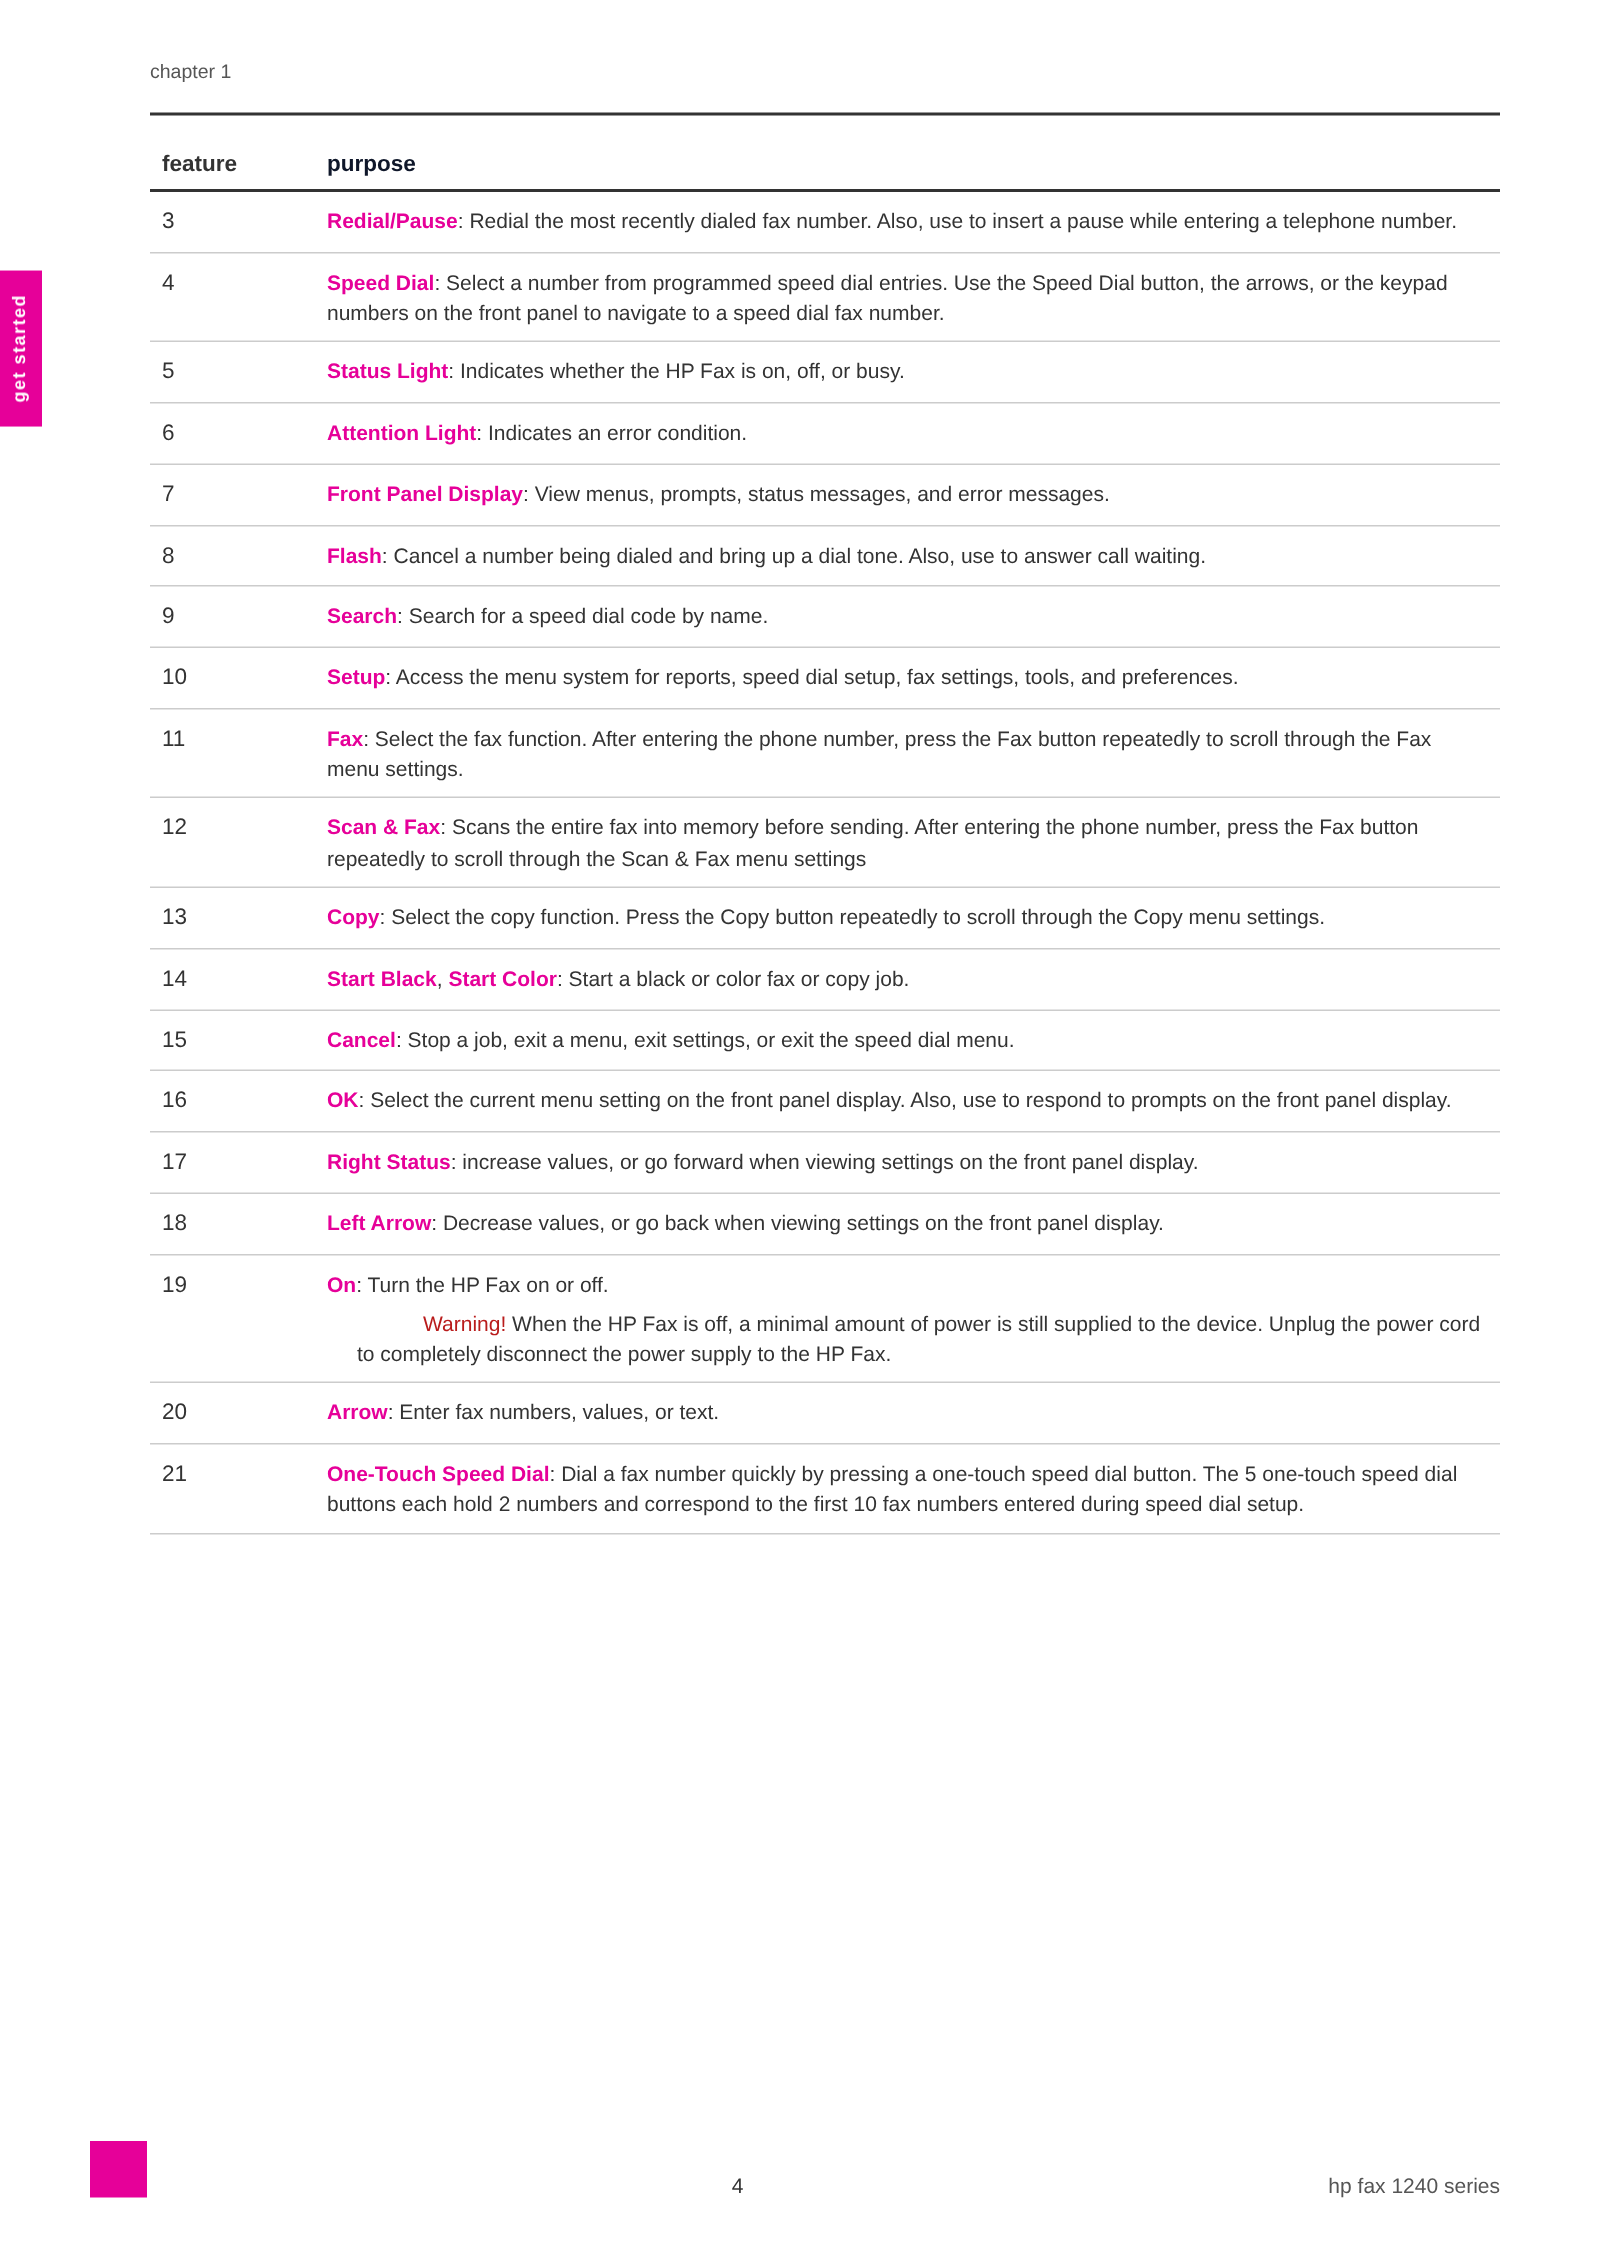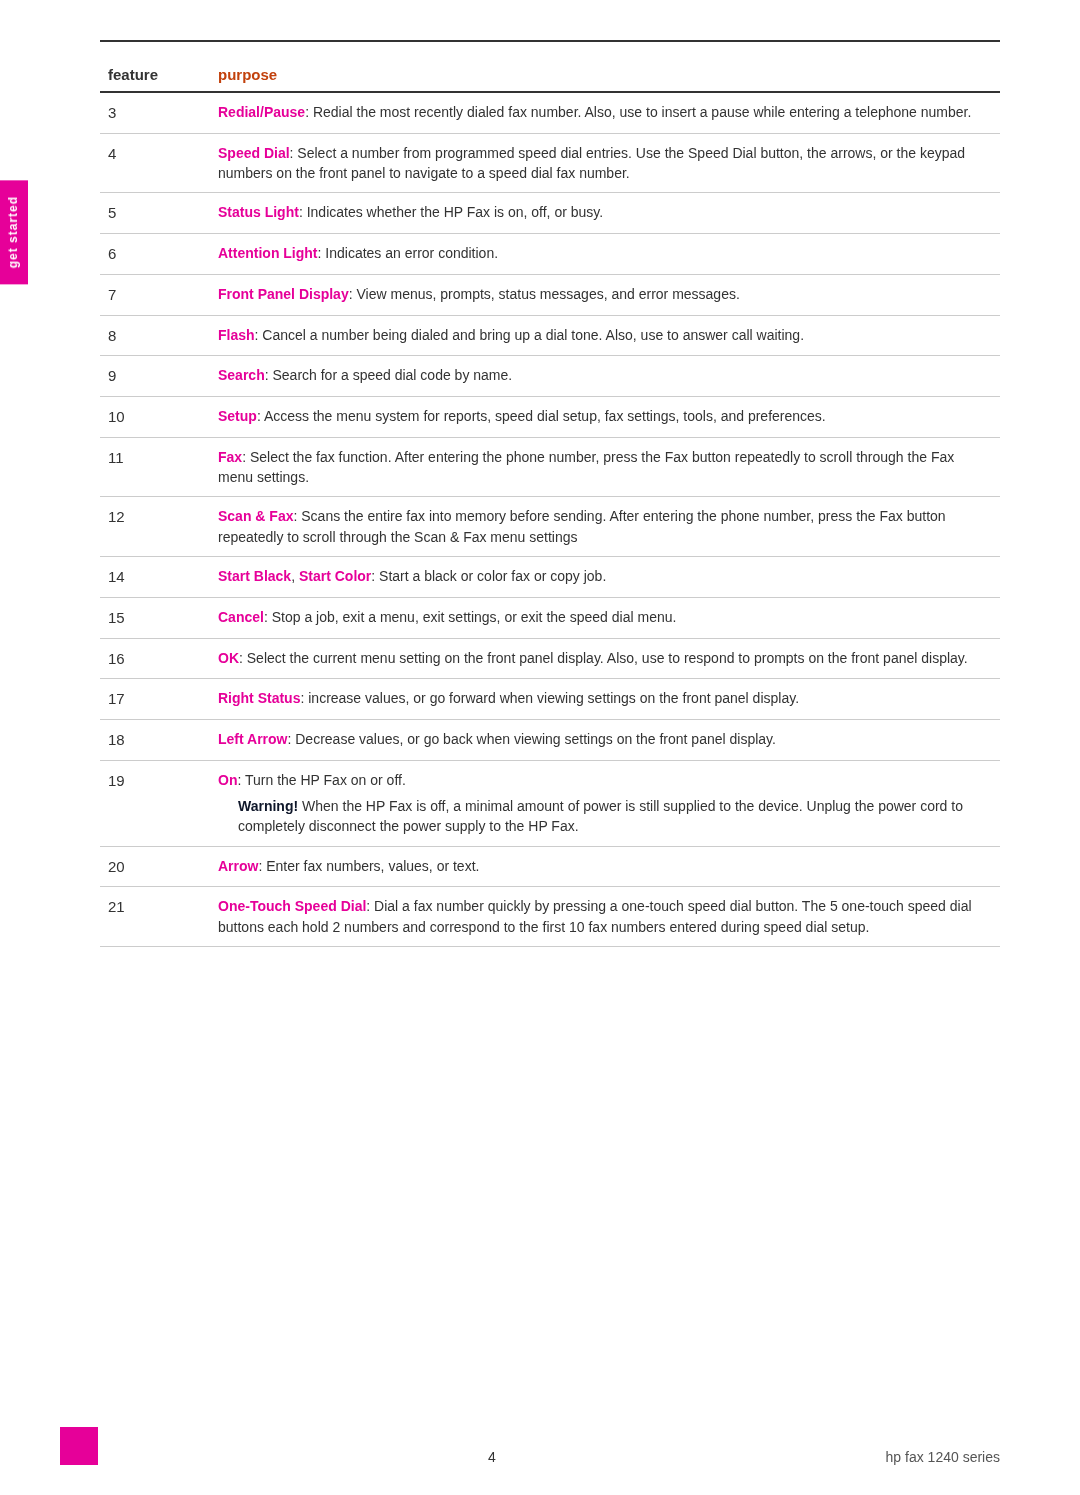--- a/index.html
+++ b/index.html
@@ -60,21 +60,21 @@
       border-top: 2px solid #333;
       border-bottom: 2px solid #333;
       text-align: left;
     }
 
     .feature-table th.col-feature {
       width: 110px;
     }
 
     .feature-table th.col-purpose {
-      color: #c2410c;
+      color: #0f172a;
     }
 
     .feature-table td {
       padding: 9px 12px 9px 8px;
       border-bottom: 1px solid #ccc;
       vertical-align: top;
       line-height: 1.45;
     }
 
     .feature-table td.col-num {
@@ -93,22 +93,23 @@
       font-weight: bold;
       text-align: center;
     }
 
     .warning-block {
       margin-top: 6px;
       padding-left: 20px;
     }
 
     .warning-text {
-      color: #0f172a;
-      font-weight: bold;
+      color: #b91c1c;
+      font-weight: normal;
+      margin-left: 44px;
     }
 
     
     .footer {
       position: fixed;
       bottom: 30px;
       left: 0;
       width: 1080px;
       display: flex;
       justify-content: space-between;
@@ -134,20 +135,21 @@
       font-size: 14px;
       color: #555;
     }
   </style>
 </head>
 <body>
 
 <div class="side-tab">get started</div>
 
 <div class="page-container">
+  <div class="chapter-label">chapter 1</div>
 
   <table class="feature-table">
     <thead>
       <tr>
         <th class="col-feature">feature</th>
         <th class="col-purpose">purpose</th>
       </tr>
     </thead>
     <tbody id="table-body">
     <tr>
@@ -184,20 +186,24 @@
         </tr>
         <tr>
           <td class="col-num">11</td>
           <td class="col-desc"><span class="hl">Fax</span>: Select the fax function. After entering the phone number, press the Fax button repeatedly to scroll through the Fax menu settings.</td>
         </tr>
         <tr>
           <td class="col-num">12</td>
           <td class="col-desc"><span class="hl">Scan &amp; Fax</span>: Scans the entire fax into memory before sending. After entering the phone number, press the Fax button repeatedly to scroll through the Scan &amp; Fax menu settings</td>
         </tr>
         <tr>
+          <td class="col-num">13</td>
+          <td class="col-desc"><span class="hl">Copy</span>: Select the copy function. Press the Copy button repeatedly to scroll through the Copy menu settings.</td>
+        </tr>
+        <tr>
           <td class="col-num">14</td>
           <td class="col-desc"><span class="hl">Start Black</span>, <span class="hl">Start Color</span>: Start a black or color fax or copy job.</td>
         </tr>
         <tr>
           <td class="col-num">15</td>
           <td class="col-desc"><span class="hl">Cancel</span>: Stop a job, exit a menu, exit settings, or exit the speed dial menu.</td>
         </tr>
         <tr>
           <td class="col-num">16</td>
           <td class="col-desc"><span class="hl">OK</span>: Select the current menu setting on the front panel display. Also, use to respond to prompts on the front panel display.</td>

